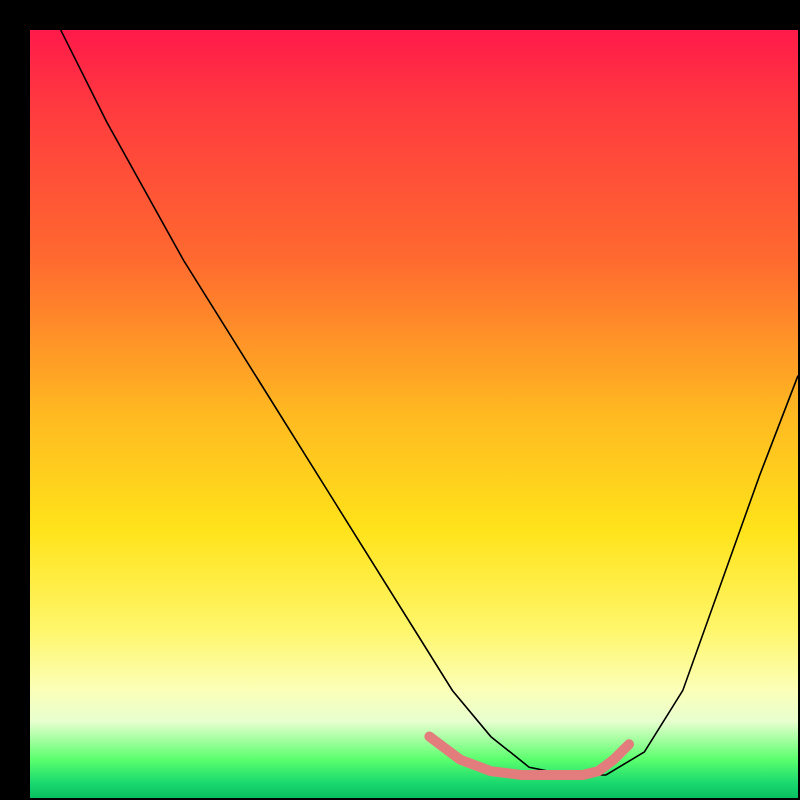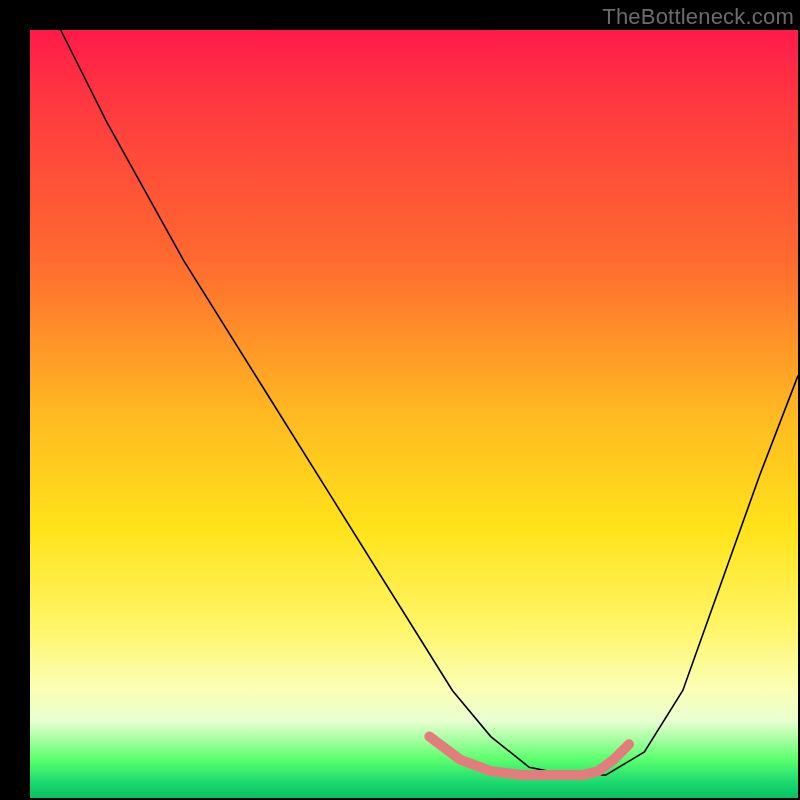--- a/index.html
+++ b/index.html
@@ -65,14 +65,13 @@
 <div class="frame">
   <div class="plot-area"></div>
 
   <svg class="curve" viewBox="0 0 100 100" preserveAspectRatio="none">
     <g>
         <path d="M4.000 0.000 L10.000 12.000 L20.000 30.000 L30.000 46.000 L40.000 62.000 L50.000 78.000 L55.000 86.000 L60.000 92.000 L65.000 96.000 L70.000 97.000 L75.000 97.000 L80.000 94.000 L85.000 86.000 L90.000 72.000 L95.000 58.000 L100.000 45.000" fill="none" stroke="#000000" stroke-width="1.6" vector-effect="non-scaling-stroke"></path>
         <path d="M52.000 92.000 L56.000 95.000 L60.000 96.500 L64.000 97.000 L68.000 97.000 L72.000 97.000 L74.000 96.500 L76.000 95.000 L78.000 93.000" fill="none" stroke="#e37d7d" stroke-width="10" vector-effect="non-scaling-stroke" stroke-linecap="round"></path>
       </g>
   </svg>
 
-  <div class="attribution">TheBottleneck.com</div>
 </div>
 
 </body></html>

